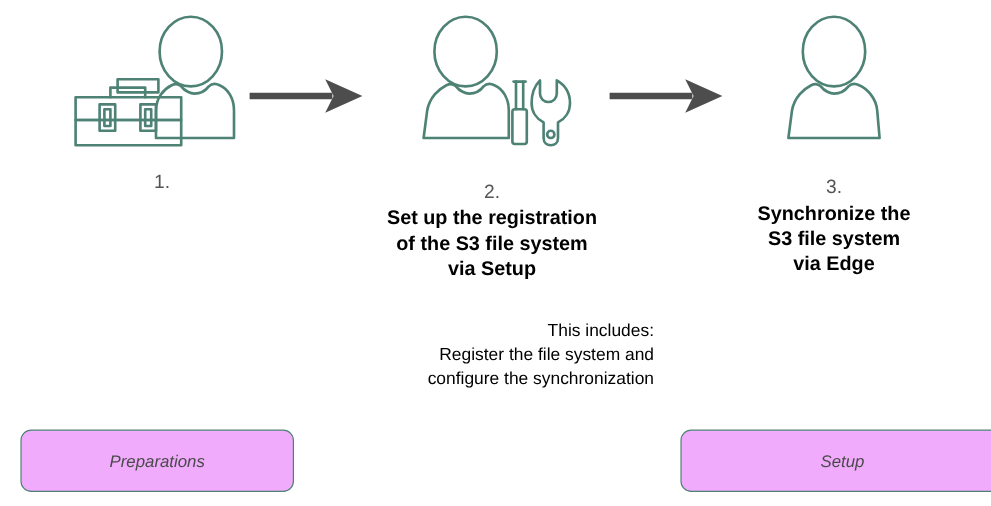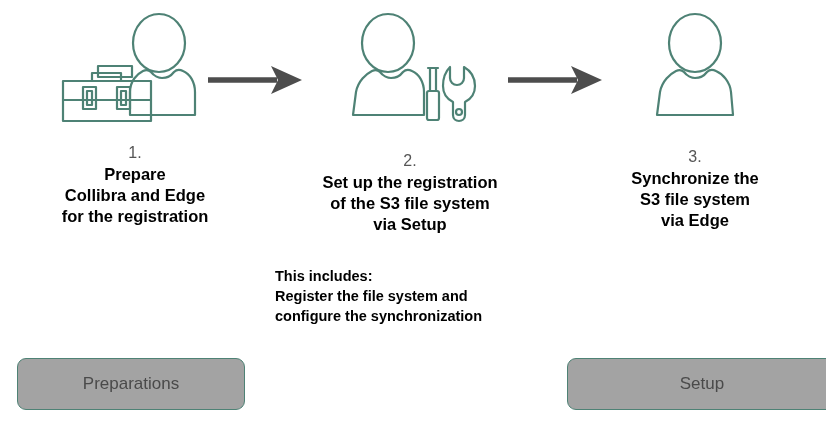--- a/index.html
+++ b/index.html
@@ -83,44 +83,45 @@
     font-weight: bold;
     color: #000000;
     white-space: pre-line;
   }
 
   .step-sub {
     position: absolute;
     left: 0;
     width: 270px;
     top: 266px;
-    text-align: left;
+    text-align: right;
     font-size: 14.5px;
     line-height: 20px;
     color: #000000;
-    font-weight: bold;
+    font-weight: normal;
     white-space: pre-line;
   }
 
   
   .btn {
     position: absolute;
     top: 358px;
     height: 52px;
     border: 1.6px solid #4e8275;
     border-radius: 9px;
-    background: #a3a3a3;
+    background: #f0abfc;
     box-sizing: border-box;
     display: flex;
     align-items: center;
     justify-content: center;
-    font-size: 17px;
+    font-size: 14px;
     color: #4a4a4a;
     font-family: "Liberation Sans", sans-serif;
     cursor: pointer;
+    font-style: italic;
   }
   .btn-1 { left: 17px;  width: 228px; }
   .btn-2 { left: 292px; width: 270px; }
 </style>
 </head>
 <body>
 
 <div class="flow">
 
   <div class="col col-1">
@@ -143,23 +144,20 @@
         <rect x="32" y="83" width="5" height="14"></rect>
         <rect x="62" y="79" width="13" height="22"></rect>
         <rect x="66" y="83" width="5" height="14"></rect>
 
         <path d="M8 92 L96 92 L96 113 L8 113 Z"></path>
       </svg>
     </div>
 
     <div class="step-text st-1">
       <span class="step-num">1.</span>
-      <span class="step-title">Prepare
-Collibra and Edge
-for the registration</span>
     </div>
 
     <div class="btn btn-1">
       <span>Preparations</span>
     </div>
   </div>
 
   <div class="arrow arrow-1">
     <svg width="100" height="40" viewBox="0 0 100 40">
       <line x1="3" y1="20" x2="72" y2="20" stroke="#4d4d4d" stroke-width="5.5"></line>

